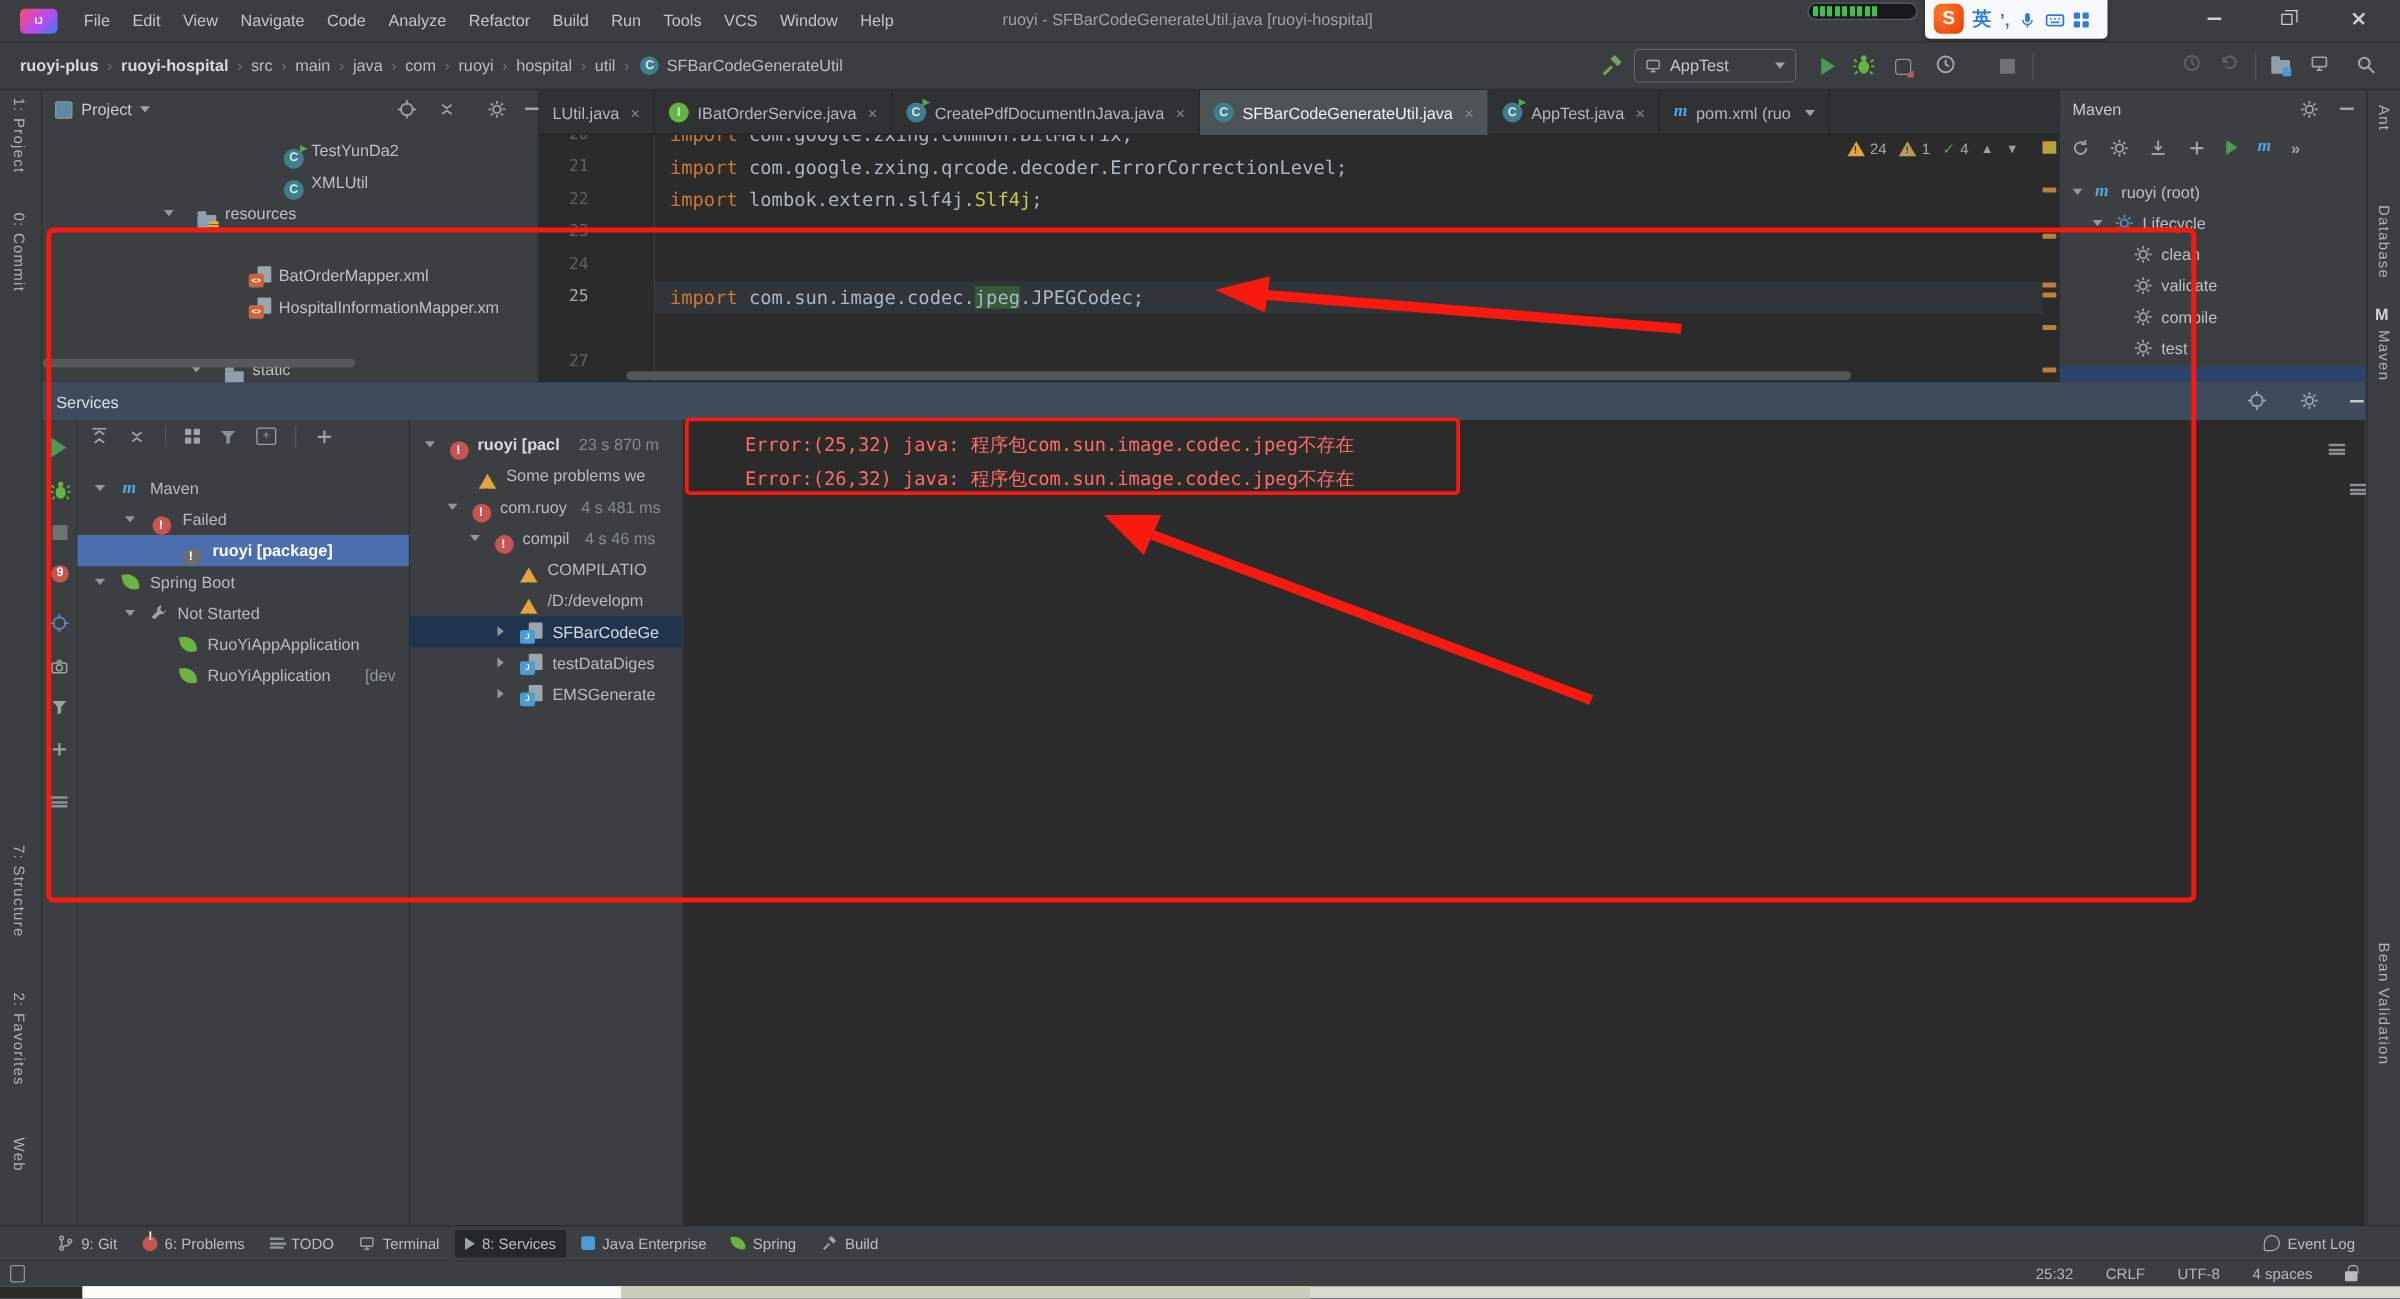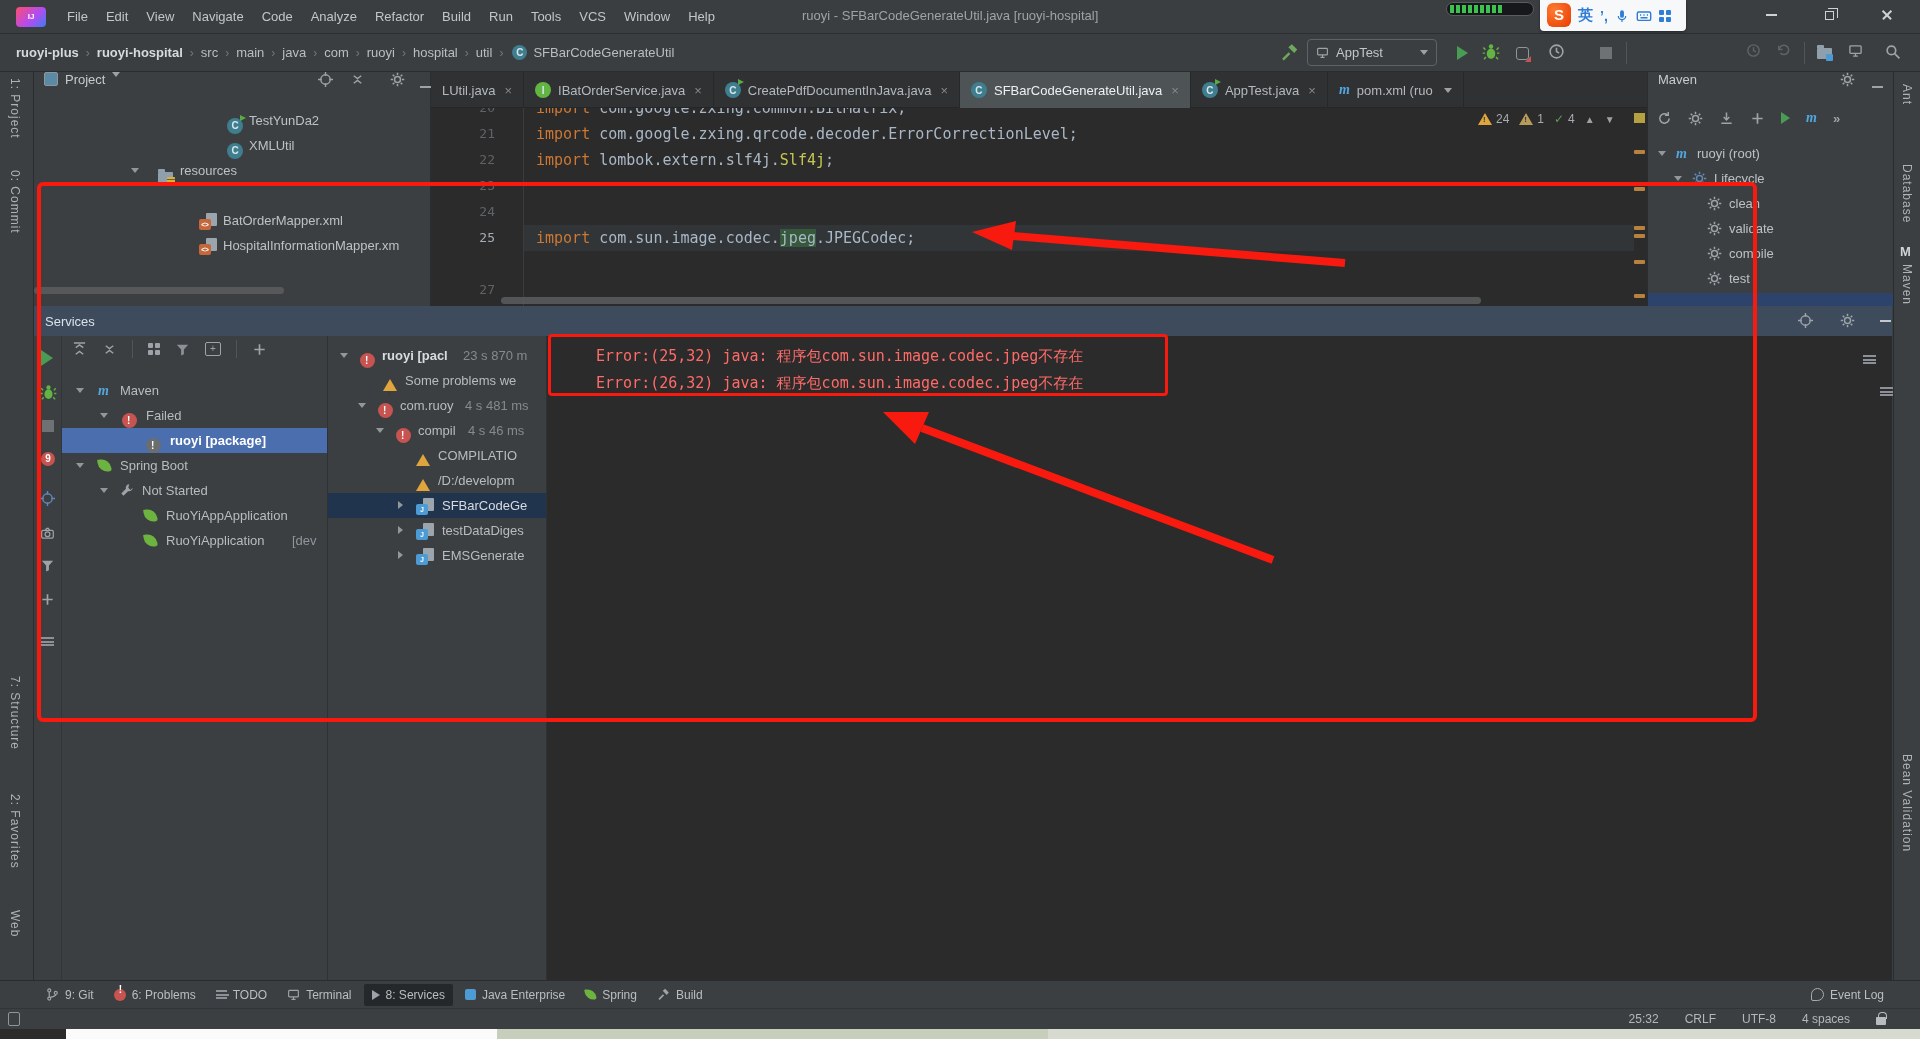--- a/index.html
+++ b/index.html
@@ -47,21 +47,21 @@
 .sepv{position:absolute;top:8px;width:1px;height:22px;background:#515558}
 
 
 .lstripe{position:absolute;top:72px;left:0;width:34px;height:908px;background:#3c3f41;border-right:1px solid #2a2d2f}
 .rstripe{position:absolute;top:72px;left:1893px;width:27px;height:908px;background:#3c3f41;border-left:1px solid #2a2d2f}
 .stripelabel{position:absolute;left:8px}
 .rstripe .stripelabel{left:6px}
 
 
 .project{position:absolute;top:72px;left:34px;width:397px;height:234px;background:#3c3f41;border-right:1px solid #2a2d2f}
-.phead{height:31px;display:flex;align-items:flex-start;padding-left:10px;gap:7px;color:#c7cbce}
+.phead{height:31px;display:flex;align-items:center;padding-left:10px;gap:7px;color:#c7cbce}
 .prow{position:absolute;left:0;width:100%;height:25px;line-height:25px;color:#bcc1c5}
 .chev-d{display:inline-block;width:0;height:0;border-left:4px solid transparent;border-right:4px solid transparent;border-top:5px solid #929799}
 .chev-r{display:inline-block;width:0;height:0;border-top:4px solid transparent;border-bottom:4px solid transparent;border-left:5px solid #929799}
 .folder{display:inline-block;width:15px;height:11px;background:#8fa0ac;border-radius:1px;position:relative}
 .folder::before{content:"";position:absolute;top:-3px;left:0;width:7px;height:3px;background:#8fa0ac;border-radius:1px 1px 0 0}
 .folder.res::after{content:"";position:absolute;right:-2px;bottom:-2px;width:8px;height:8px;background:repeating-linear-gradient(#d8b23c 0 2px,#6b6138 2px 3px);border-radius:1px}
 .pagefile{display:inline-block;width:20px;height:16px;position:relative}
 .pagefile .pg{position:absolute;right:2px;top:0;width:11px;height:13px;background:#9aa5ad;border-radius:1px}
 .pagefile .badge{position:absolute;left:0;bottom:-1px;width:12px;height:11px;border-radius:2px;color:#fff;font-size:6.5px;font-weight:bold;display:flex;align-items:center;justify-content:center}
 .badge.xml{background:#c4683c}
@@ -71,21 +71,21 @@
 
 .tabsrow{position:absolute;top:72px;left:431px;width:1216px;height:36px;background:#2f3133;border-bottom:1px solid #242628;display:flex}
 .etab{display:flex;align-items:center;gap:7px;padding:0 11px;border-right:1px solid #26282a;color:#b4b9bd;height:36px}
 .etab.active{background:#4e5356;color:#eef1f3}
 .tabx{color:#85898c;font-size:13px;margin-left:2px}
 .tabx::after{content:"\00D7"}
 .editor{position:absolute;top:108px;left:431px;width:1216px;height:198px;background:#2b2b2b;overflow:hidden}
 .gutsep{position:absolute;left:92px;top:0;width:1px;height:100%;background:#3a3d3f}
 .curline{position:absolute;left:93px;top:117px;width:1110px;height:26px;background:#323538}
 .cline{position:absolute;left:0;width:100%;height:26px;line-height:26px}
-.lnum{position:absolute;left:0;width:64px;text-align:right;font-family:"DejaVu Sans Mono",monospace;font-size:13px;color:#606366}
+.lnum{position:absolute;left:0;width:64px;text-align:center;font-family:"DejaVu Sans Mono",monospace;font-size:13px;color:#606366}
 .lnum.cur{color:#a7adb2}
 .ccode{position:absolute;left:105px;font-family:"DejaVu Sans Mono",monospace;font-size:15px;color:#a9b7c6;white-space:pre}
 .kw{color:#cc7832}
 .anno{color:#c7c84f}
 .hlg{background:#35593a}
 .foldmark{position:absolute;left:72px;width:10px;height:11px;background:#9aa0a6;clip-path:polygon(50% 0,100% 38%,100% 100%,0 100%,0 38%);opacity:.75}
 .marks{position:absolute;left:1203px;top:0;width:13px;height:100%}
 .mark{position:absolute;width:11px;height:4px;background:#b8823e;border-radius:1px}
 .insp{position:absolute;top:112px;left:1478px;display:flex;align-items:center;gap:10px;color:#a6abb0;font-size:12px}
 .warntri{display:inline-block;width:0;height:0;border-left:7px solid transparent;border-right:7px solid transparent;border-bottom:12px solid #e0a53c;position:relative}
@@ -406,20 +406,25 @@
       <span class="folder res abs" style="left:124px;top:8px"></span>
       <span class="abs" style="left:146px">resources</span>
     </div>
     <div class="prow" style="top:136px">
       <span class="pagefile abs" style="left:165px;top:4px"><span class="pg"></span><span class="badge xml">&lt;&gt;</span></span>
       <span class="abs" style="left:189px">BatOrderMapper.xml</span>
     </div>
     <div class="prow" style="top:161px">
       <span class="pagefile abs" style="left:165px;top:4px"><span class="pg"></span><span class="badge xml">&lt;&gt;</span></span>
       <span class="abs" style="left:189px">HospitalInformationMapper.xm</span>
+    </div>
+    <div class="prow" style="top:211px">
+      <span class="chev-d abs" style="left:119px;top:10px"></span>
+      <span class="folder abs" style="left:146px;top:8px"></span>
+      <span class="abs" style="left:168px">static</span>
     </div>
     <div class="hscroll" style="left:0;top:215px;width:250px"></div>
   </div>
 
   <div class="tabsrow">
     <div class="etab">
       <span>LUtil.java</span>
         <span class="tabx"></span>
     </div>
     <div class="etab">

